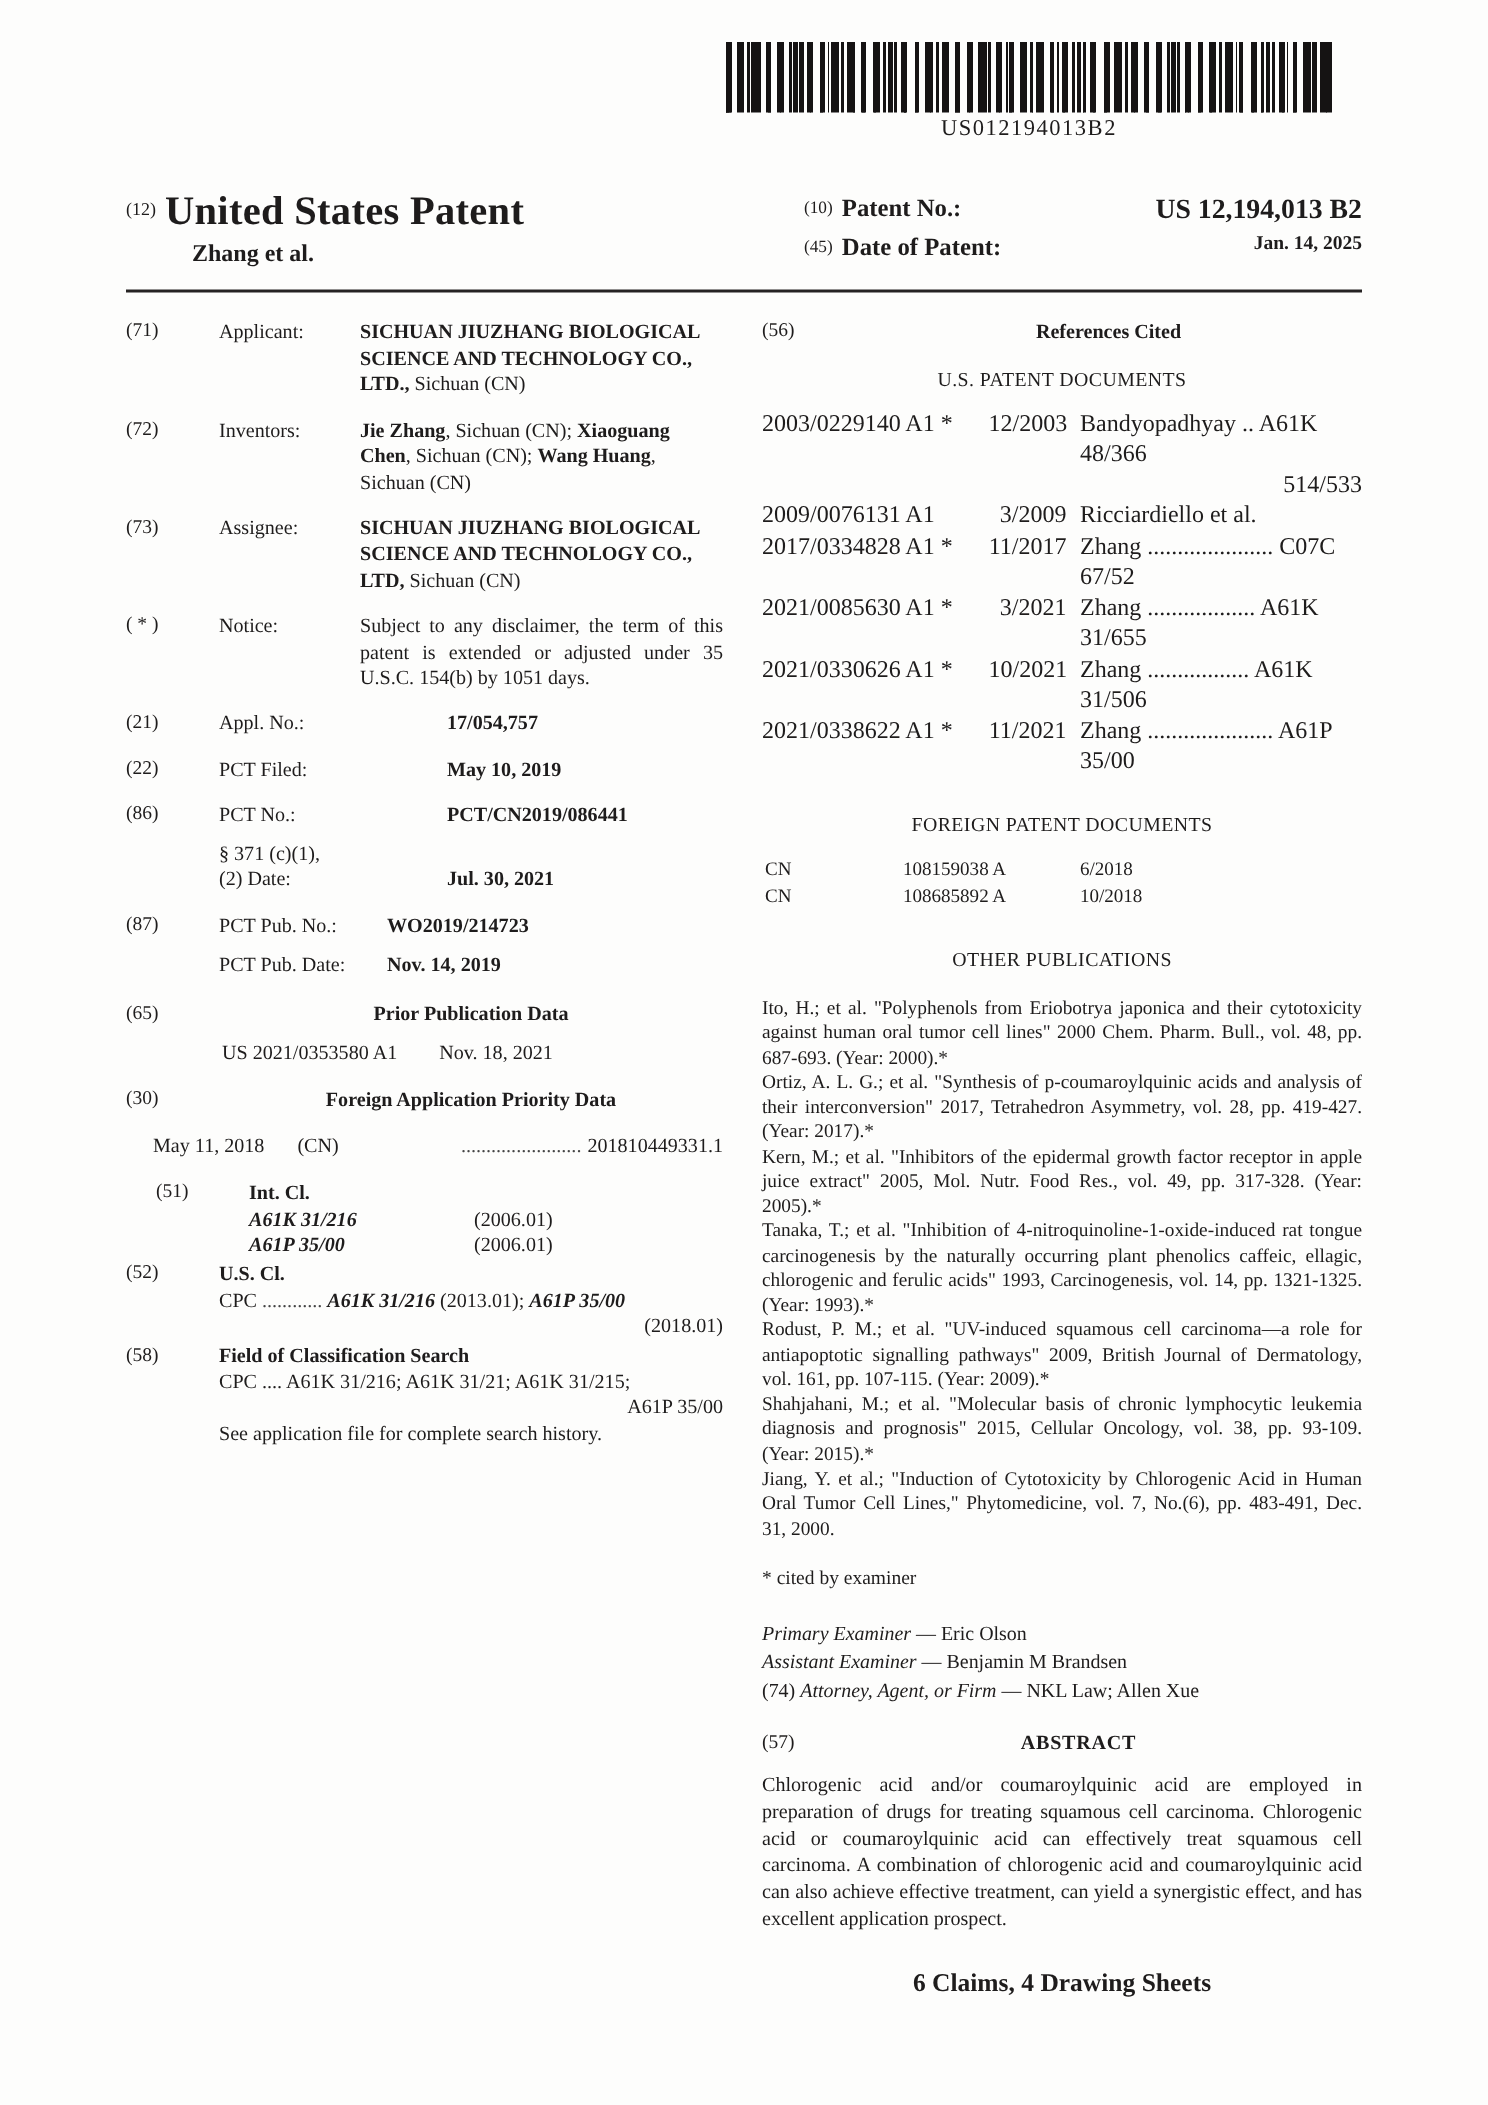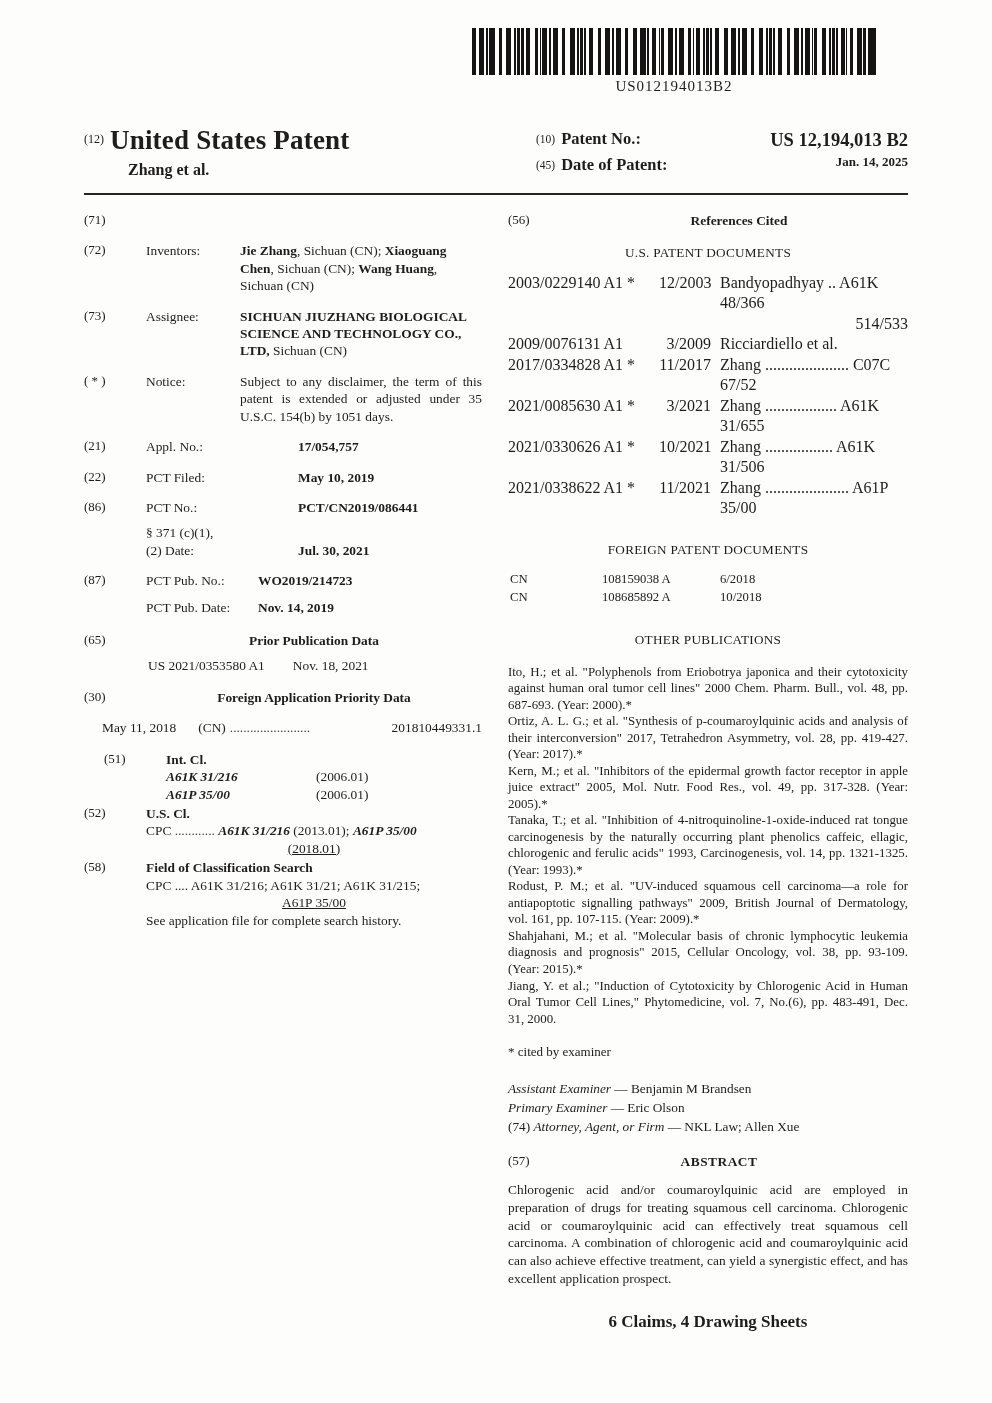--- a/index.html
+++ b/index.html
@@ -13,21 +13,21 @@
     font-size:13.4px;
     line-height:1.3;
     box-sizing:border-box;
     padding:28px 84px 40px 84px;
     overflow:hidden;
   }
   .b{font-weight:bold;}
   .i{font-style:italic;}
   .bi{font-weight:bold;font-style:italic;}
   
-  .barcode-wrap{width:404px;margin-left:auto;margin-right:32px;text-align:center;}
+  .barcode-wrap{width:404px;margin-left:auto;margin-right:20px;text-align:center;}
   .barcode{
     height:47px;position:relative;
     background:
       repeating-linear-gradient(90deg,#151313 0 3px,transparent 3px 9px),
       repeating-linear-gradient(90deg,#151313 0 2px,transparent 2px 7px),
       repeating-linear-gradient(90deg,#151313 0 1px,transparent 1px 17px);
   }
   .barcode::before,.barcode::after{
     content:"";position:absolute;top:0;bottom:0;width:4px;background:#151313;
   }
@@ -51,24 +51,24 @@
   .col-l{width:398px;flex:none;}
   .col-r{flex:1;min-width:0;}
   
   .sec{display:grid;grid-template-columns:62px 1fr;margin-bottom:13px;}
   .secnum{font-size:13px;}
   .fieldrow{display:grid;grid-template-columns:152px 1fr;}
   .lblrow{display:grid;grid-template-columns:94px 1fr;}
   .title-text{font-weight:bold;letter-spacing:.2px;}
   .center-head{text-align:center;font-weight:bold;}
   .pubdata{display:flex;gap:28px;margin-top:8px;padding-left:2px;}
-  .prio-row{display:flex;margin-top:8px;}
+  .prio-row{display:flex;margin-top:8px;text-align:right;}
   .prio-row .dots{flex:1;overflow:hidden;white-space:nowrap;padding:0 4px;color:#444;}
   .intcl-row{display:grid;grid-template-columns:150px 1fr;}
-  .right-align{text-align:center;text-decoration:underline;}
+  .right-align{text-align:right;}
   
   .refs-heading{display:grid;grid-template-columns:62px 1fr;margin-bottom:14px;}
   .subhead{text-align:center;font-size:13.2px;letter-spacing:.3px;margin:14px 0 12px 0;}
   .usrow{display:grid;grid-template-columns:142px 52px 1fr;column-gap:9px;font-size:16px;line-height:1.28;}
   .usrow .d{text-align:right;}
   .usrow .cont{grid-column:3;text-align:right;}
   .frow{display:grid;grid-template-columns:92px 118px 1fr;font-size:12.7px;line-height:1.45;padding-left:2px;}
   .pubs{font-size:12.9px;line-height:1.28;text-align:justify;}
   .pubs p{margin:0;}
   .cited{margin-top:17px;font-size:13px;}
@@ -111,20 +111,24 @@
 
   <hr class="rule">
 
   <div class="cols">
 
     <div class="col-l">
 
 
       <div class="sec">
         <span class="secnum">(71)</span>
+        <span class="lblrow">
+          <span>Applicant:</span>
+          <span><span class="b">SICHUAN JIUZHANG BIOLOGICAL SCIENCE AND TECHNOLOGY CO., LTD.,</span><span> Sichuan (CN)</span></span>
+        </span>
       </div>
 
       <div class="sec">
         <span class="secnum">(72)</span>
         <span class="lblrow">
           <span>Inventors:</span>
           <span><span class="b">Jie Zhang</span><span>, Sichuan (CN); </span><span class="b">Xiaoguang Chen</span><span>, Sichuan (CN); </span><span class="b">Wang Huang</span><span>, Sichuan (CN)</span></span>
         </span>
       </div>
 
@@ -319,22 +323,22 @@
         <p>Kern, M.; et al. "Inhibitors of the epidermal growth factor receptor in apple juice extract" 2005, Mol. Nutr. Food Res., vol. 49, pp. 317-328. (Year: 2005).*</p>
         <p>Tanaka, T.; et al. "Inhibition of 4-nitroquinoline-1-oxide-induced rat tongue carcinogenesis by the naturally occurring plant phenolics caffeic, ellagic, chlorogenic and ferulic acids" 1993, Carcinogenesis, vol. 14, pp. 1321-1325. (Year: 1993).*</p>
         <p>Rodust, P. M.; et al. "UV-induced squamous cell carcinoma—a role for antiapoptotic signalling pathways" 2009, British Journal of Dermatology, vol. 161, pp. 107-115. (Year: 2009).*</p>
         <p>Shahjahani, M.; et al. "Molecular basis of chronic lymphocytic leukemia diagnosis and prognosis" 2015, Cellular Oncology, vol. 38, pp. 93-109. (Year: 2015).*</p>
         <p>Jiang, Y. et al.; "Induction of Cytotoxicity by Chlorogenic Acid in Human Oral Tumor Cell Lines," Phytomedicine, vol. 7, No.(6), pp. 483-491, Dec. 31, 2000.</p>
       </div>
 
       <div class="cited">* cited by examiner</div>
 
       <div class="examiners">
+        <div><span class="i">Primary Examiner</span><span> — Eric Olson</span></div>
         <div><span class="i">Assistant Examiner</span><span> — Benjamin M Brandsen</span></div>
-        <div><span class="i">Primary Examiner</span><span> — Eric Olson</span></div>
         <div><span>(74) </span><span class="i">Attorney, Agent, or Firm</span><span> — NKL Law; Allen Xue</span></div>
       </div>
 
       <div class="abstract-head">
         <span class="secnum">(57)</span>
         <span class="ah">ABSTRACT</span>
       </div>
 
       <div class="abstract-text">Chlorogenic acid and/or coumaroylquinic acid are employed in preparation of drugs for treating squamous cell carcinoma. Chlorogenic acid or coumaroylquinic acid can effectively treat squamous cell carcinoma. A combination of chlorogenic acid and coumaroylquinic acid can also achieve effective treatment, can yield a synergistic effect, and has excellent application prospect.</div>
 

